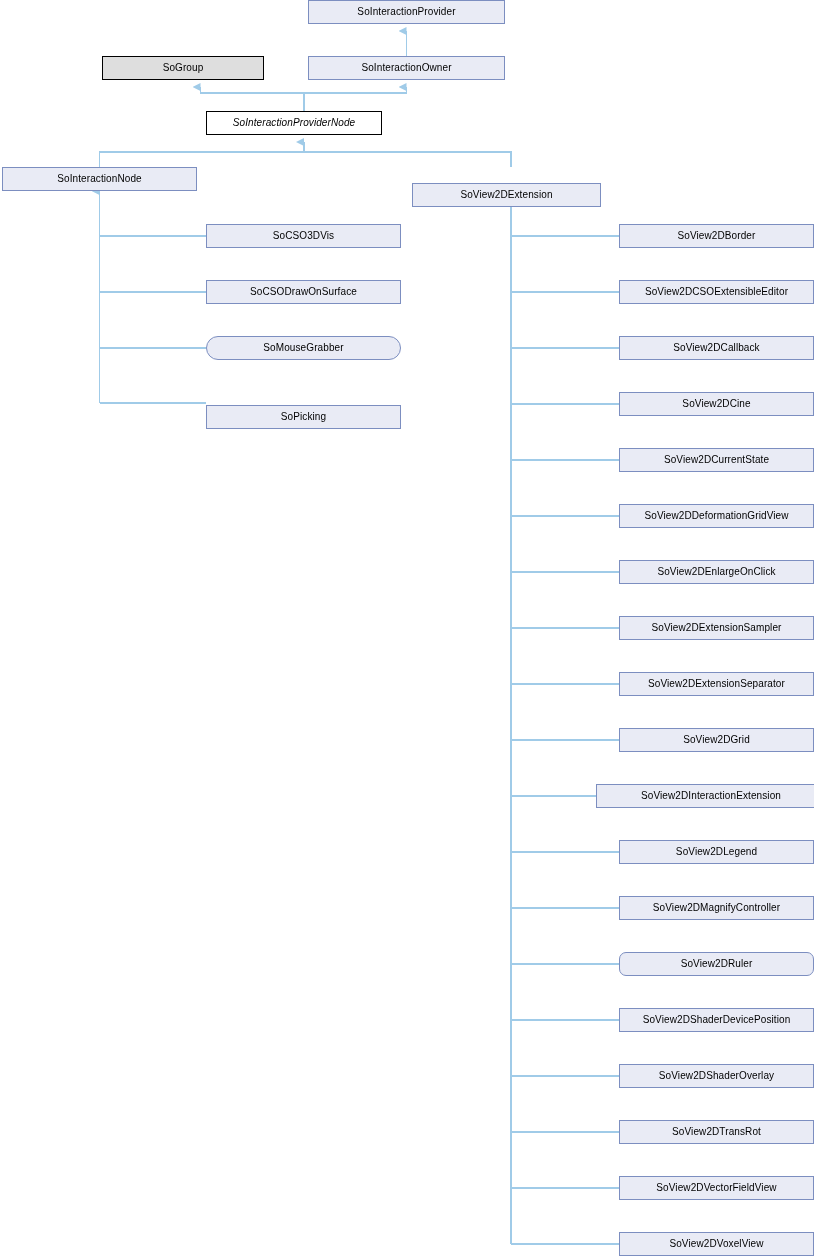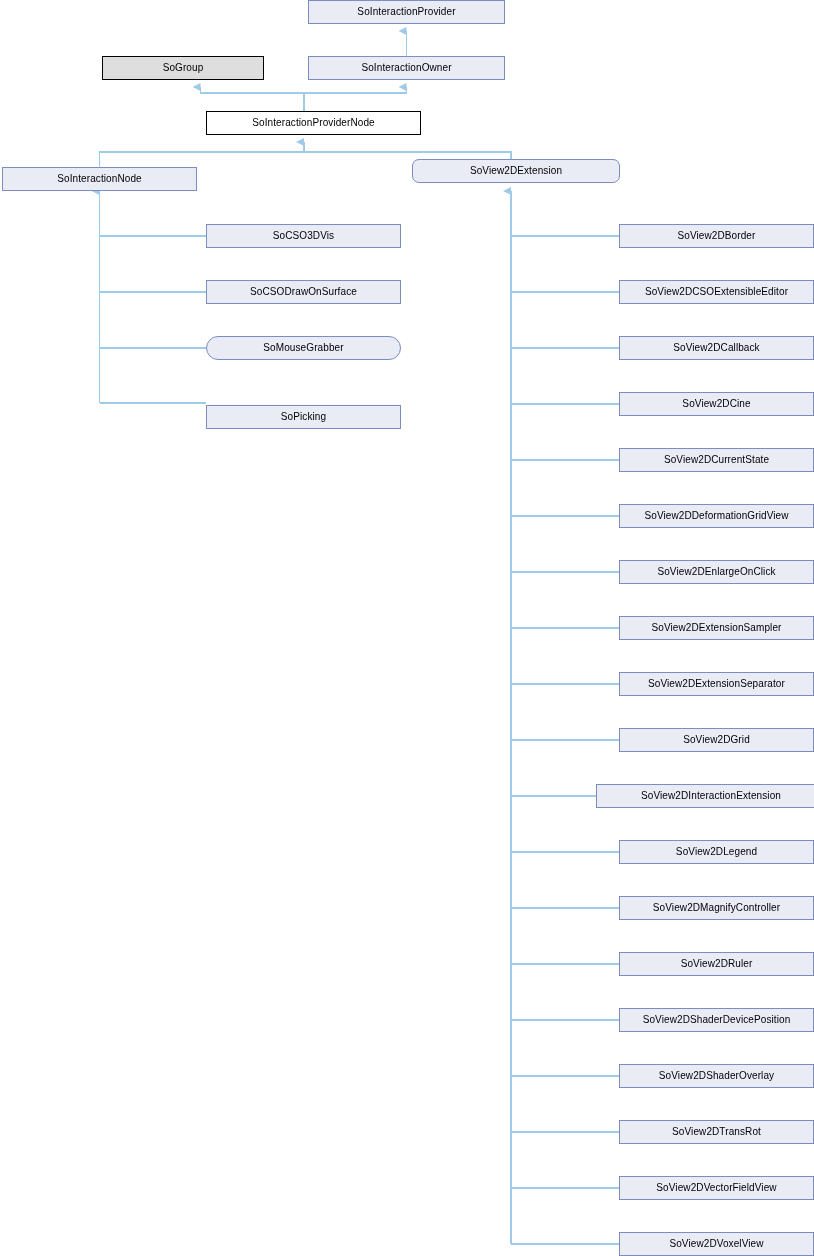--- a/index.html
+++ b/index.html
@@ -101,25 +101,25 @@
       <path d="M511,198 L511,191" marker-end="url(#uparrow)"></path>
     </g>
   </svg>
 
   <div class="node plain" style="left: 308px; top: 0px; width: 197px;">SoInteractionProvider</div>
 
   <div class="node highlight" style="left: 102px; top: 56px; width: 162px;">SoGroup</div>
 
   <div class="node plain" style="left: 308px; top: 56px; width: 197px;">SoInteractionOwner</div>
 
-  <div class="node current" style="left: 206px; top: 111px; width: 215px;">SoInteractionProviderNode</div>
+  <div class="node current" style="left: 206px; top: 111px; width: 176px; font-style: italic;">SoInteractionProviderNode</div>
 
   <div class="node plain" style="left: 2px; top: 167px; width: 195px;">SoInteractionNode</div>
 
-  <div class="node plain" style="left: 412px; top: 159px; width: 208px; border-radius: 7px;">SoView2DExtension</div>
+  <div class="node plain" style="left: 412px; top: 183px; width: 189px;">SoView2DExtension</div>
 
   <div id="left-children">
       <div class="node plain" style="left: 206px; top: 224px; width: 195px;">SoCSO3DVis</div>
       <div class="node plain" style="left: 206px; top: 280px; width: 195px;">SoCSODrawOnSurface</div>
       <div class="node plain" style="left: 206px; top: 336px; width: 195px; border-radius: 12px;">SoMouseGrabber</div>
       <div class="node plain" style="left: 206px; top: 391px; width: 195px; margin-top: 14px;">SoPicking</div>
     </div>
   <div id="right-children">
       <div class="node plain" style="left: 619px; top: 224px; width: 195px;">SoView2DBorder</div>
       <div class="node plain" style="left: 619px; top: 280px; width: 195px;">SoView2DCSOExtensibleEditor</div>
@@ -127,21 +127,21 @@
       <div class="node plain" style="left: 619px; top: 392px; width: 195px;">SoView2DCine</div>
       <div class="node plain" style="left: 619px; top: 448px; width: 195px;">SoView2DCurrentState</div>
       <div class="node plain" style="left: 619px; top: 504px; width: 195px;">SoView2DDeformationGridView</div>
       <div class="node plain" style="left: 619px; top: 560px; width: 195px;">SoView2DEnlargeOnClick</div>
       <div class="node plain" style="left: 619px; top: 616px; width: 195px;">SoView2DExtensionSampler</div>
       <div class="node plain" style="left: 619px; top: 672px; width: 195px;">SoView2DExtensionSeparator</div>
       <div class="node plain" style="left: 619px; top: 728px; width: 195px;">SoView2DGrid</div>
       <div class="node plain" style="left: 596px; top: 784px; width: 230px;">SoView2DInteractionExtension</div>
       <div class="node plain" style="left: 619px; top: 840px; width: 195px;">SoView2DLegend</div>
       <div class="node plain" style="left: 619px; top: 896px; width: 195px;">SoView2DMagnifyController</div>
-      <div class="node plain" style="left: 619px; top: 952px; width: 195px;">SoView2DRuler</div>
+      <div class="node plain" style="left: 619px; top: 952px; width: 195px; border-radius: 7px;">SoView2DRuler</div>
       <div class="node plain" style="left: 619px; top: 1008px; width: 195px;">SoView2DShaderDevicePosition</div>
       <div class="node plain" style="left: 619px; top: 1064px; width: 195px;">SoView2DShaderOverlay</div>
       <div class="node plain" style="left: 619px; top: 1120px; width: 195px;">SoView2DTransRot</div>
       <div class="node plain" style="left: 619px; top: 1176px; width: 195px;">SoView2DVectorFieldView</div>
       <div class="node plain" style="left: 619px; top: 1232px; width: 195px;">SoView2DVoxelView</div>
     </div>
 
 </div>
 
 </body></html>

